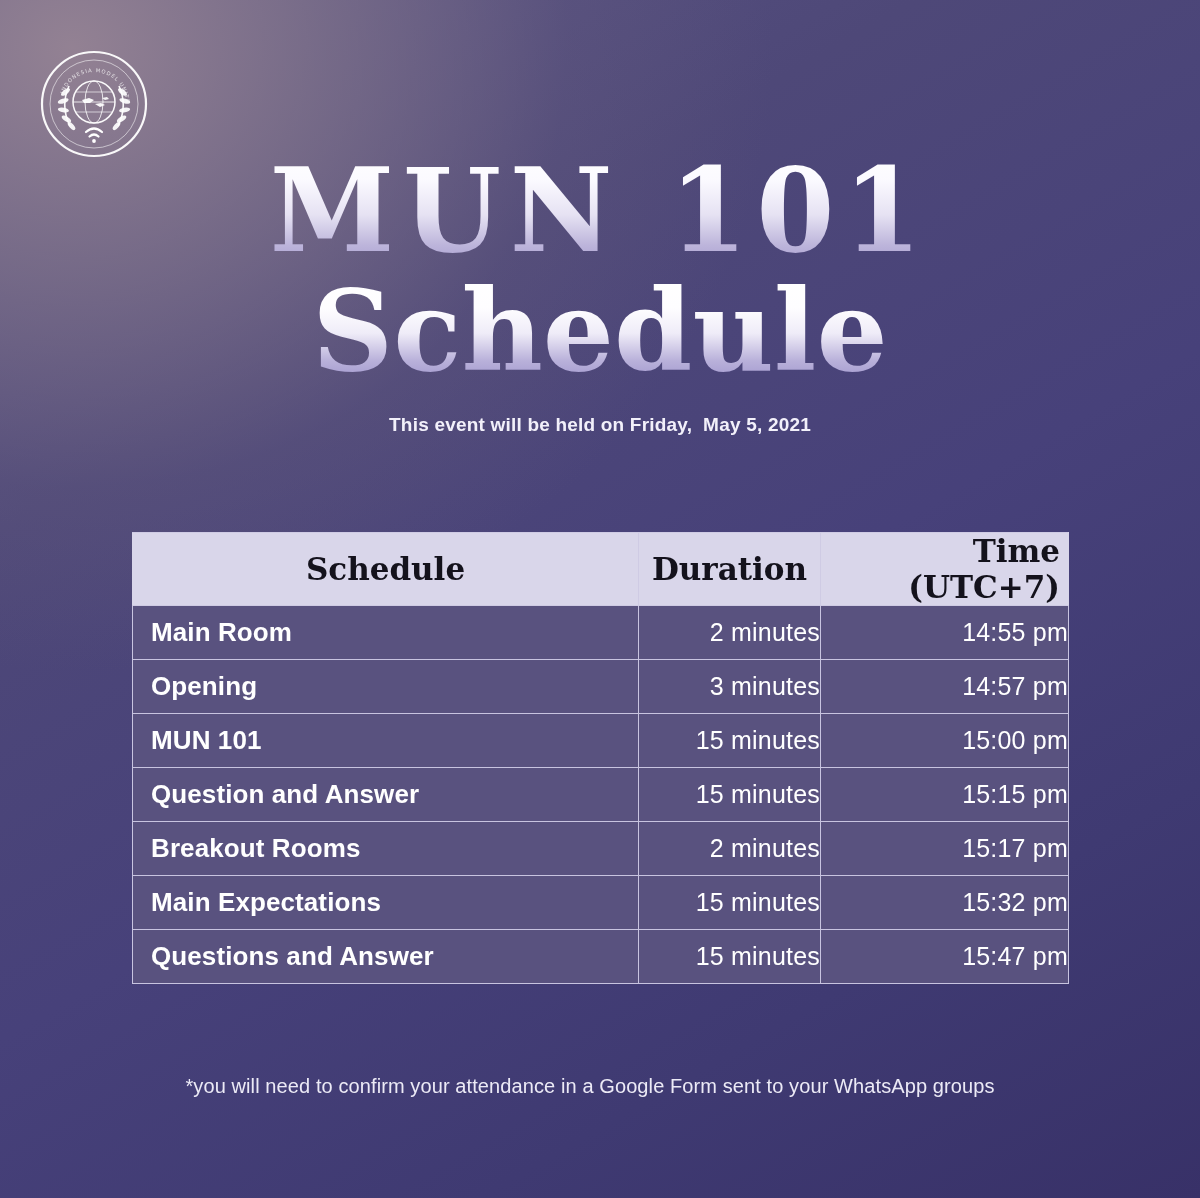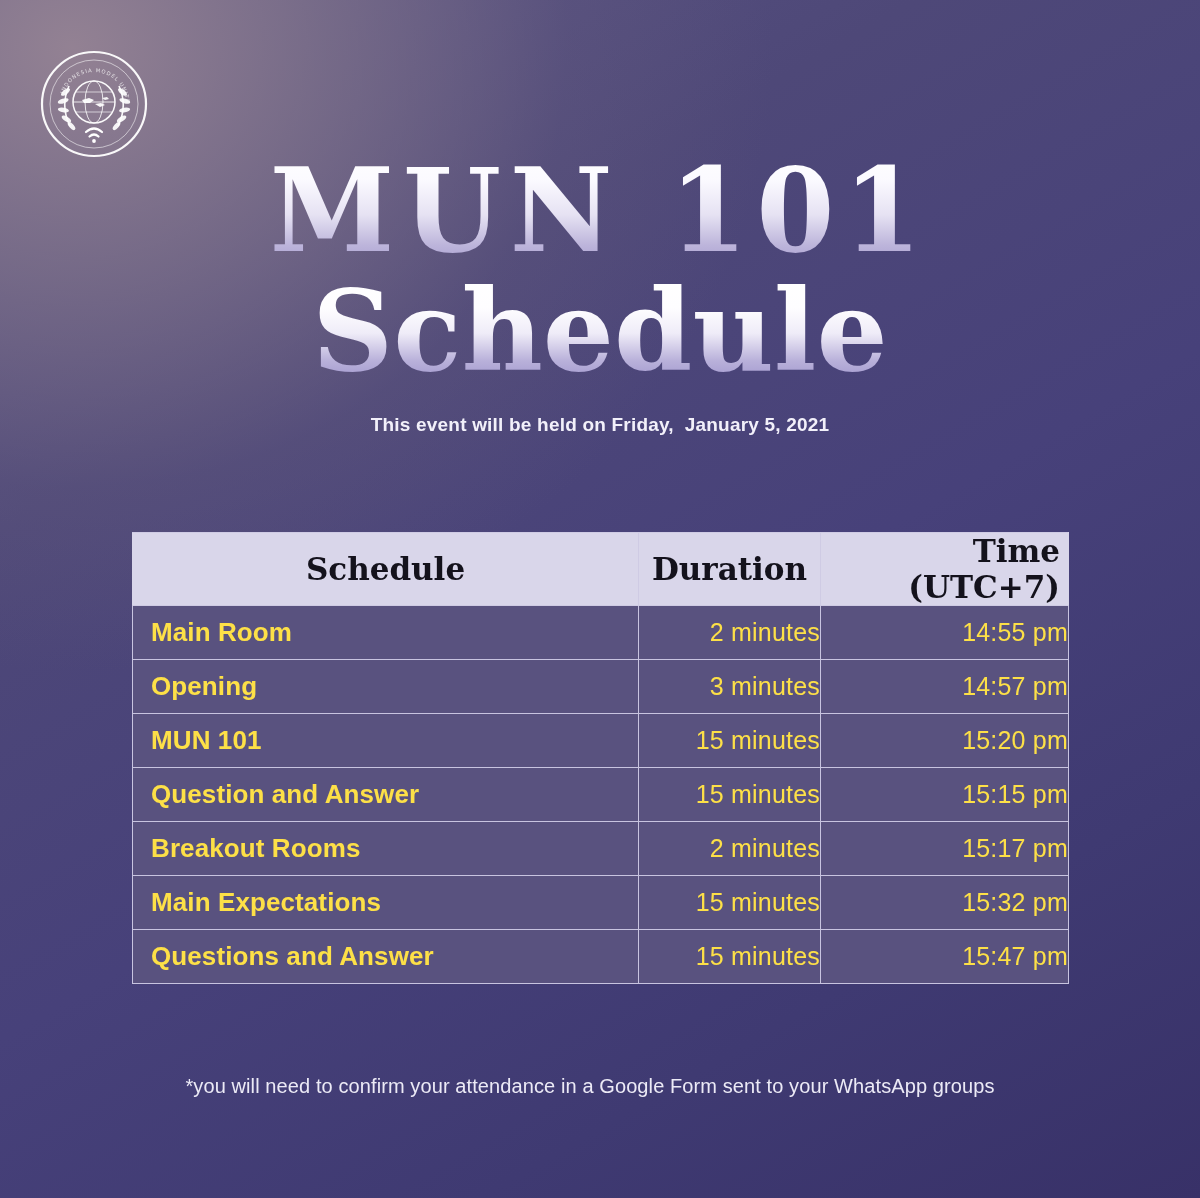--- a/index.html
+++ b/index.html
@@ -94,21 +94,21 @@
     border:1px solid #cfcbe4;
     padding:0 8px;
   }
   .sched thead th.h-schedule { border-left:1px solid #d9d6ea; }
   .sched thead th.h-time     { border-right:1px solid #d9d6ea;text-align:right; }
 
   .sched tbody td {
     background:#59527f;
     height:54px;
     border:1px solid #c8c4e0;
-    color:#fde047;
+    color:#ffffff;
     font-family:"Liberation Sans", sans-serif;
   }
   .sched tbody td.name {
     font-weight:700;
     font-size:26px;
     text-align:left;
     padding-left:18px;
     letter-spacing:0.1px;
   }
   .sched tbody td.dur,
@@ -178,21 +178,21 @@
         <text font-size="5.2" font-family="DejaVu Sans, sans-serif" letter-spacing="1.1">
           <textPath href="#arcpath" startOffset="10%">INDONESIA MODEL UNITED NATIONS</textPath>
         </text>
       </g>
     </svg>
   </div>
 
   <div class="title-block">
     <div class="t-main">MUN 101</div>
     <div class="t-sub">Schedule</div>
-    <div class="t-date">This event will be held on Friday,  January 5, 2021</div>
+    <div class="t-date">This event will be held on Friday,  May 5, 2021</div>
   </div>
 
   <table class="sched">
     <colgroup>
         <col class="c1">
         <col class="c2">
         <col class="c3">
       </colgroup>
     <thead>
       <tr>
@@ -208,21 +208,21 @@
         <td class="time">14:55 pm</td>
       </tr>
       <tr>
         <td class="name">Opening</td>
         <td class="dur">3 minutes</td>
         <td class="time">14:57 pm</td>
       </tr>
       <tr>
         <td class="name">MUN 101</td>
         <td class="dur">15 minutes</td>
-        <td class="time">15:20 pm</td>
+        <td class="time">15:00 pm</td>
       </tr>
       <tr>
         <td class="name">Question and Answer</td>
         <td class="dur">15 minutes</td>
         <td class="time">15:15 pm</td>
       </tr>
       <tr>
         <td class="name">Breakout Rooms</td>
         <td class="dur">2 minutes</td>
         <td class="time">15:17 pm</td>

